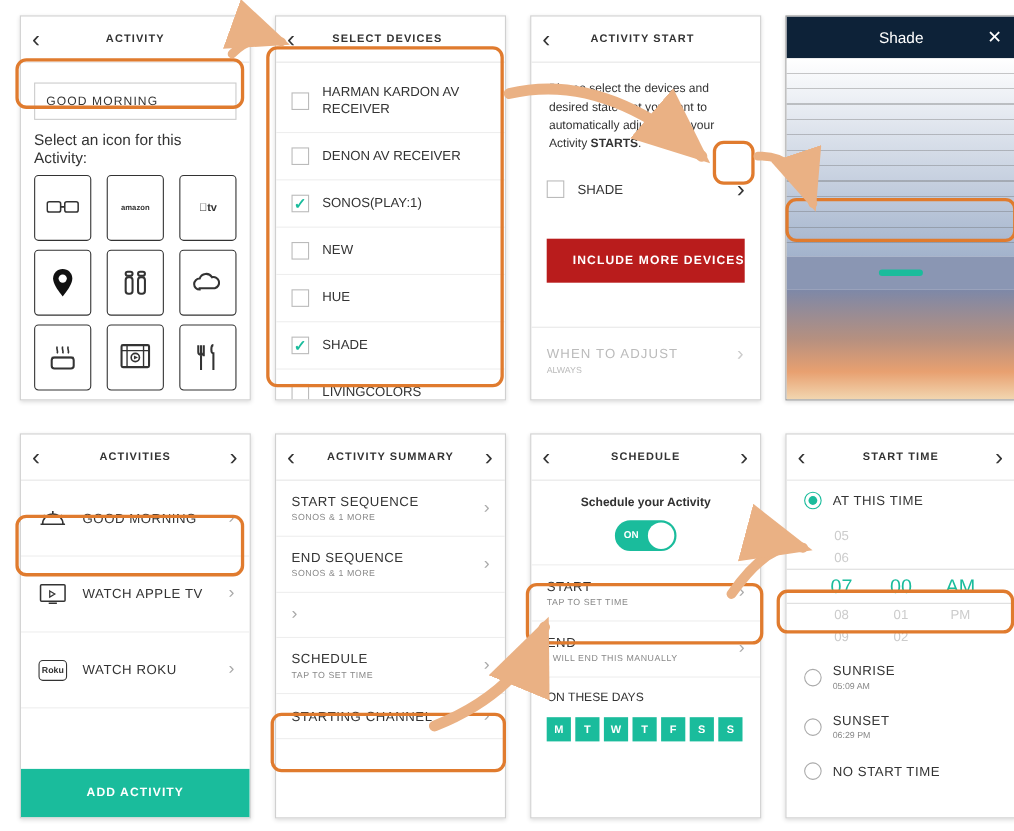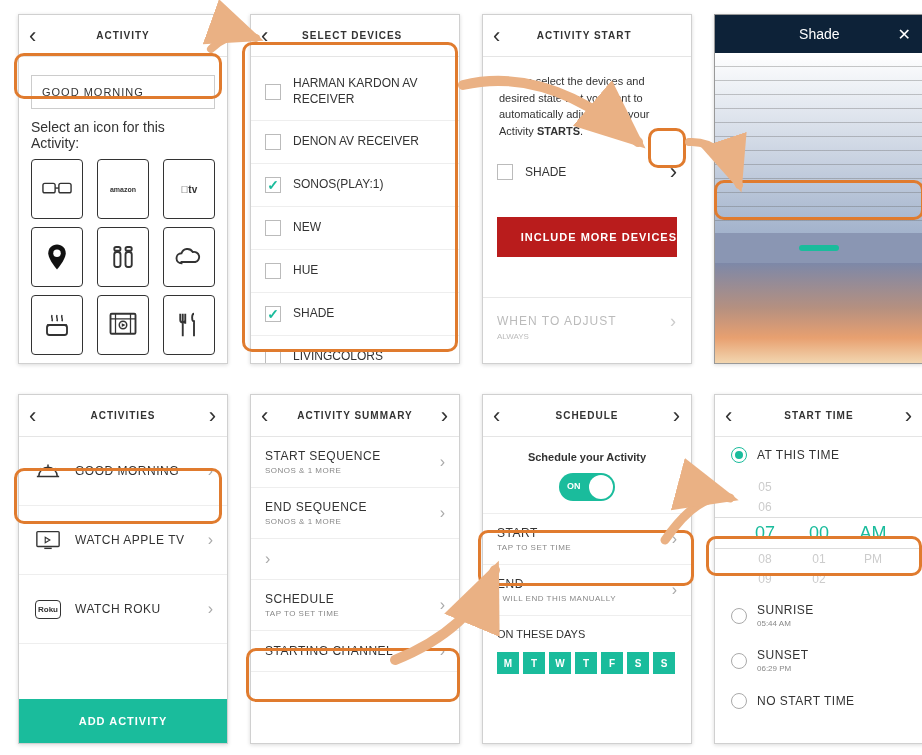--- a/index.html
+++ b/index.html
@@ -575,21 +575,21 @@
           <span>PM</span>
         </div>
     <div class="picker-row">
           <span>09</span>
           <span>02</span>
           <span></span>
         </div>
   </div>
   <div class="time-opt">
         <span class="radio"></span>
-        <div><span class="tlabel">SUNRISE</span><span class="sub">05:44 AM</span></div>
+        <div><span class="tlabel">SUNRISE</span><span class="sub">05:09 AM</span></div>
       </div>
   <div class="time-opt">
         <span class="radio"></span>
         <div><span class="tlabel">SUNSET</span><span class="sub">06:29 PM</span></div>
       </div>
   <div class="time-opt">
         <span class="radio"></span>
         <span class="tlabel">NO START TIME</span>
       </div>
 </div>

